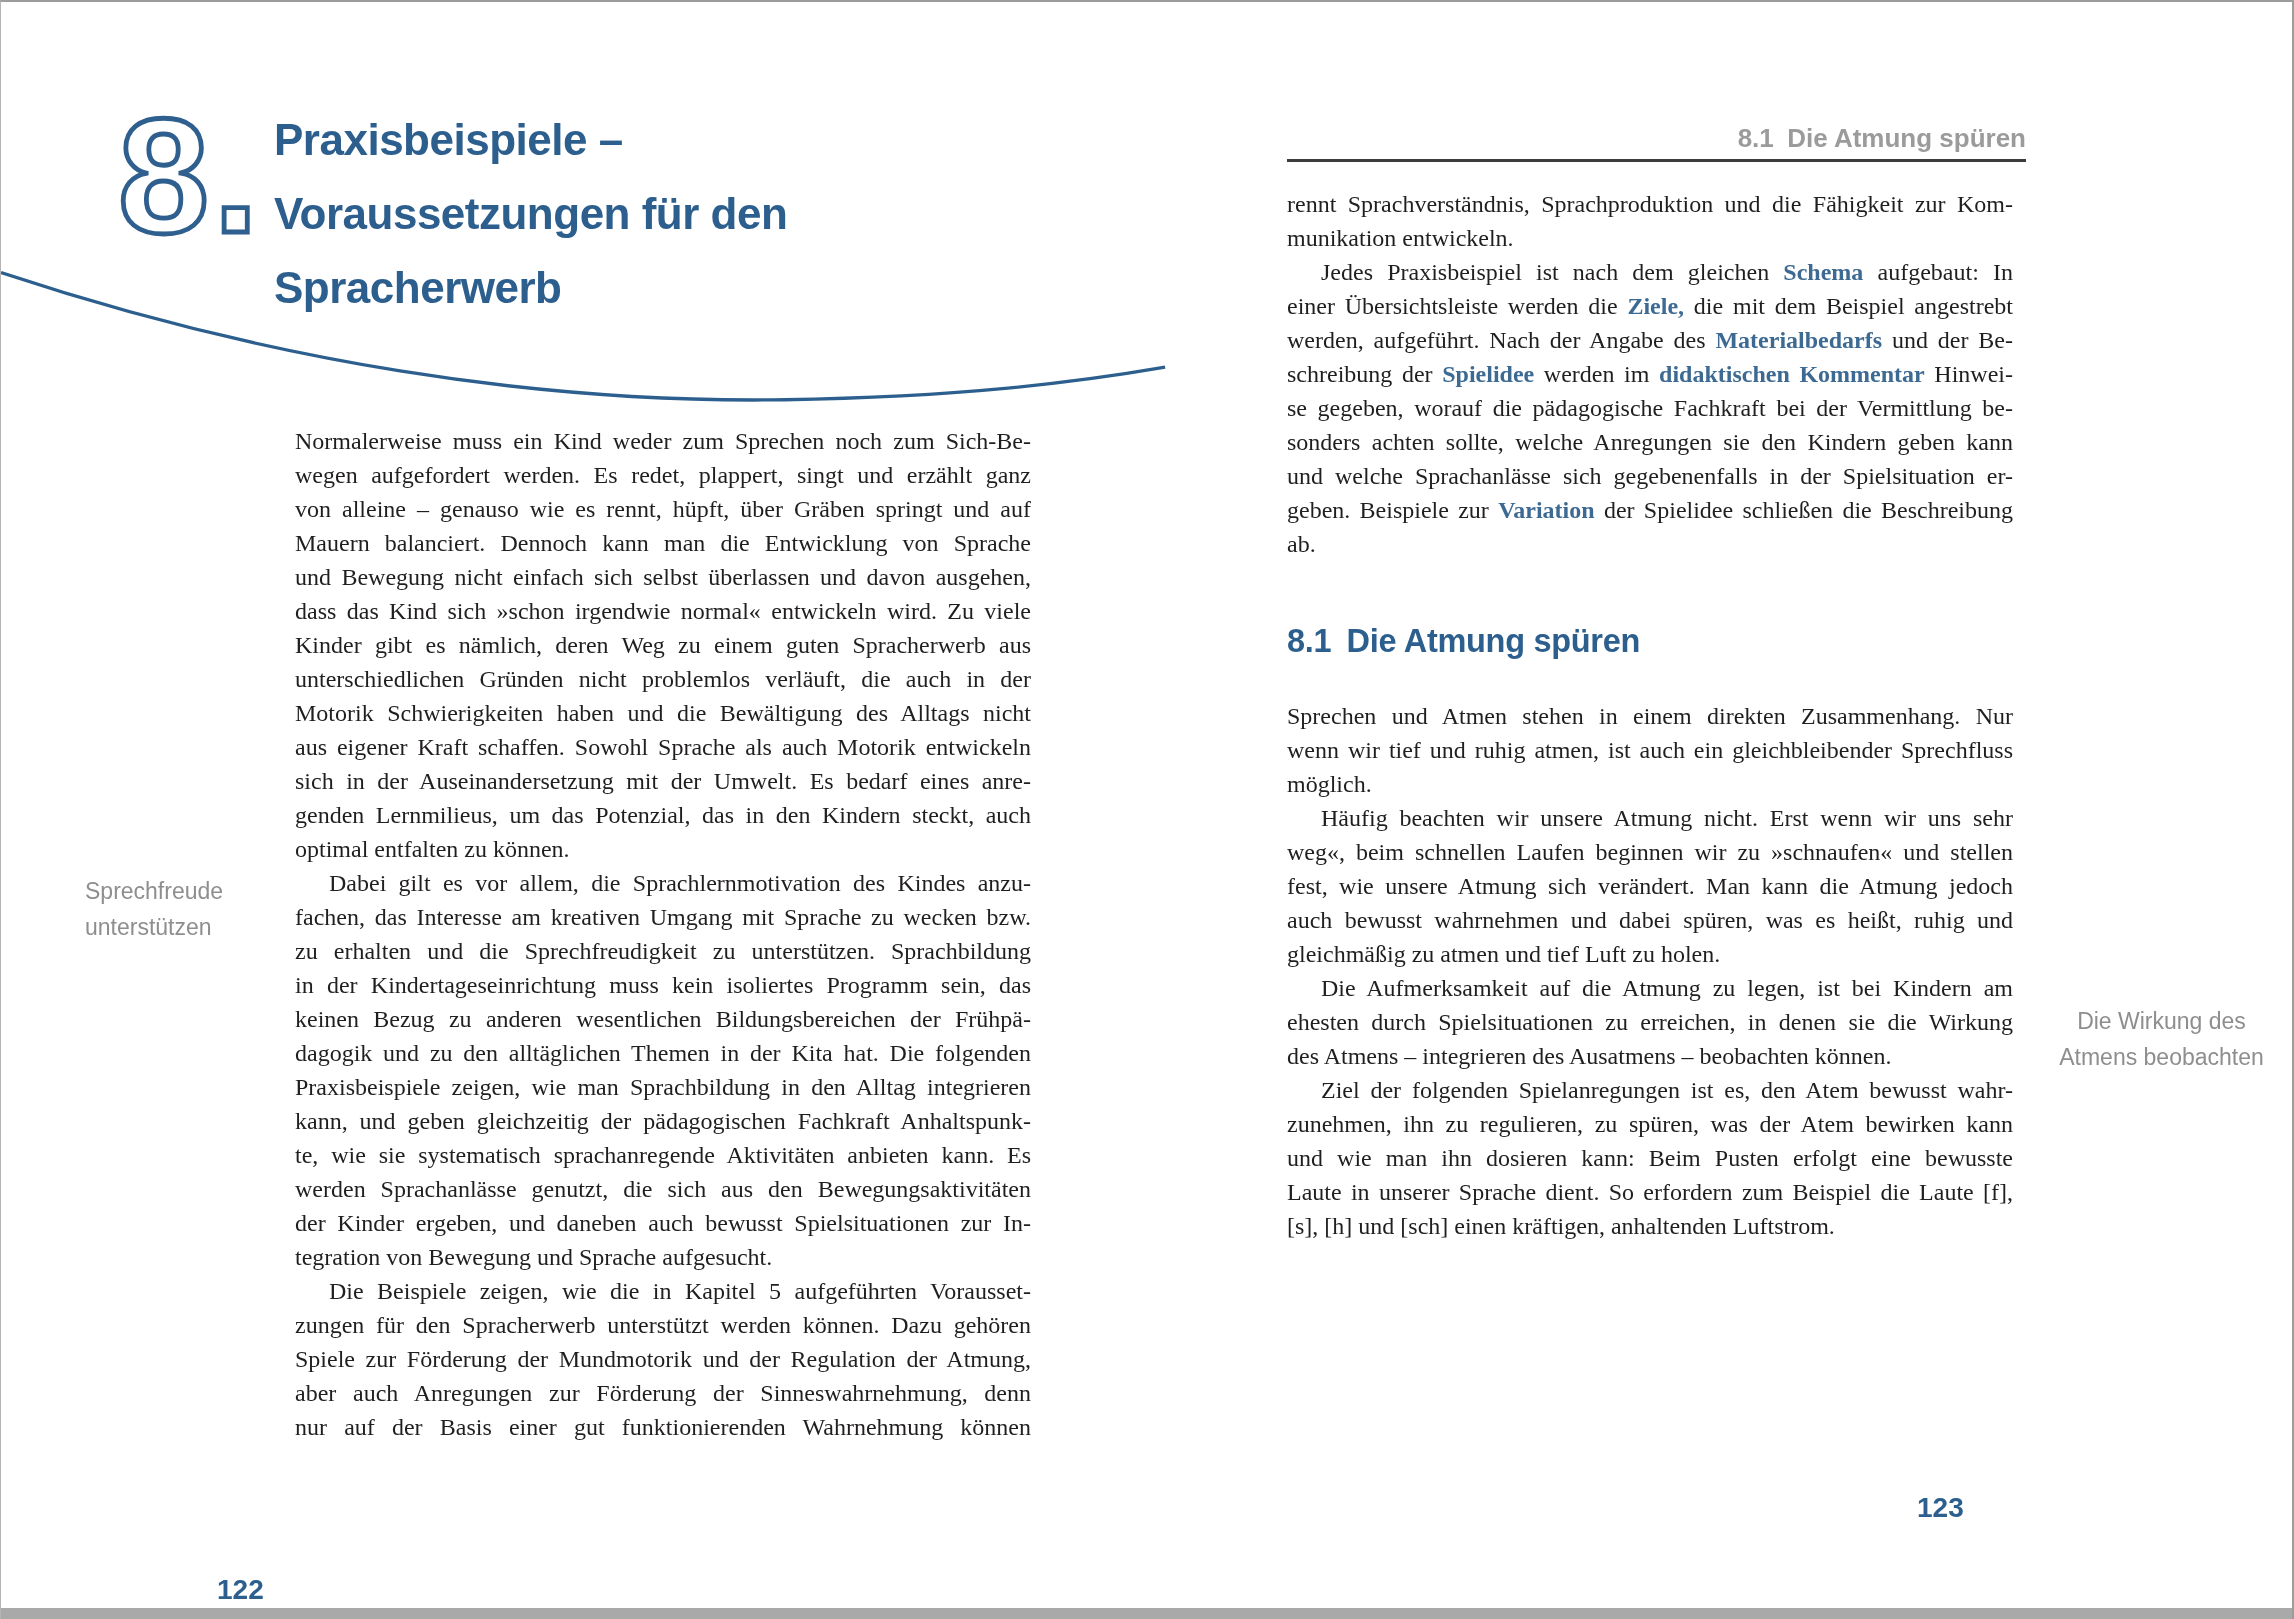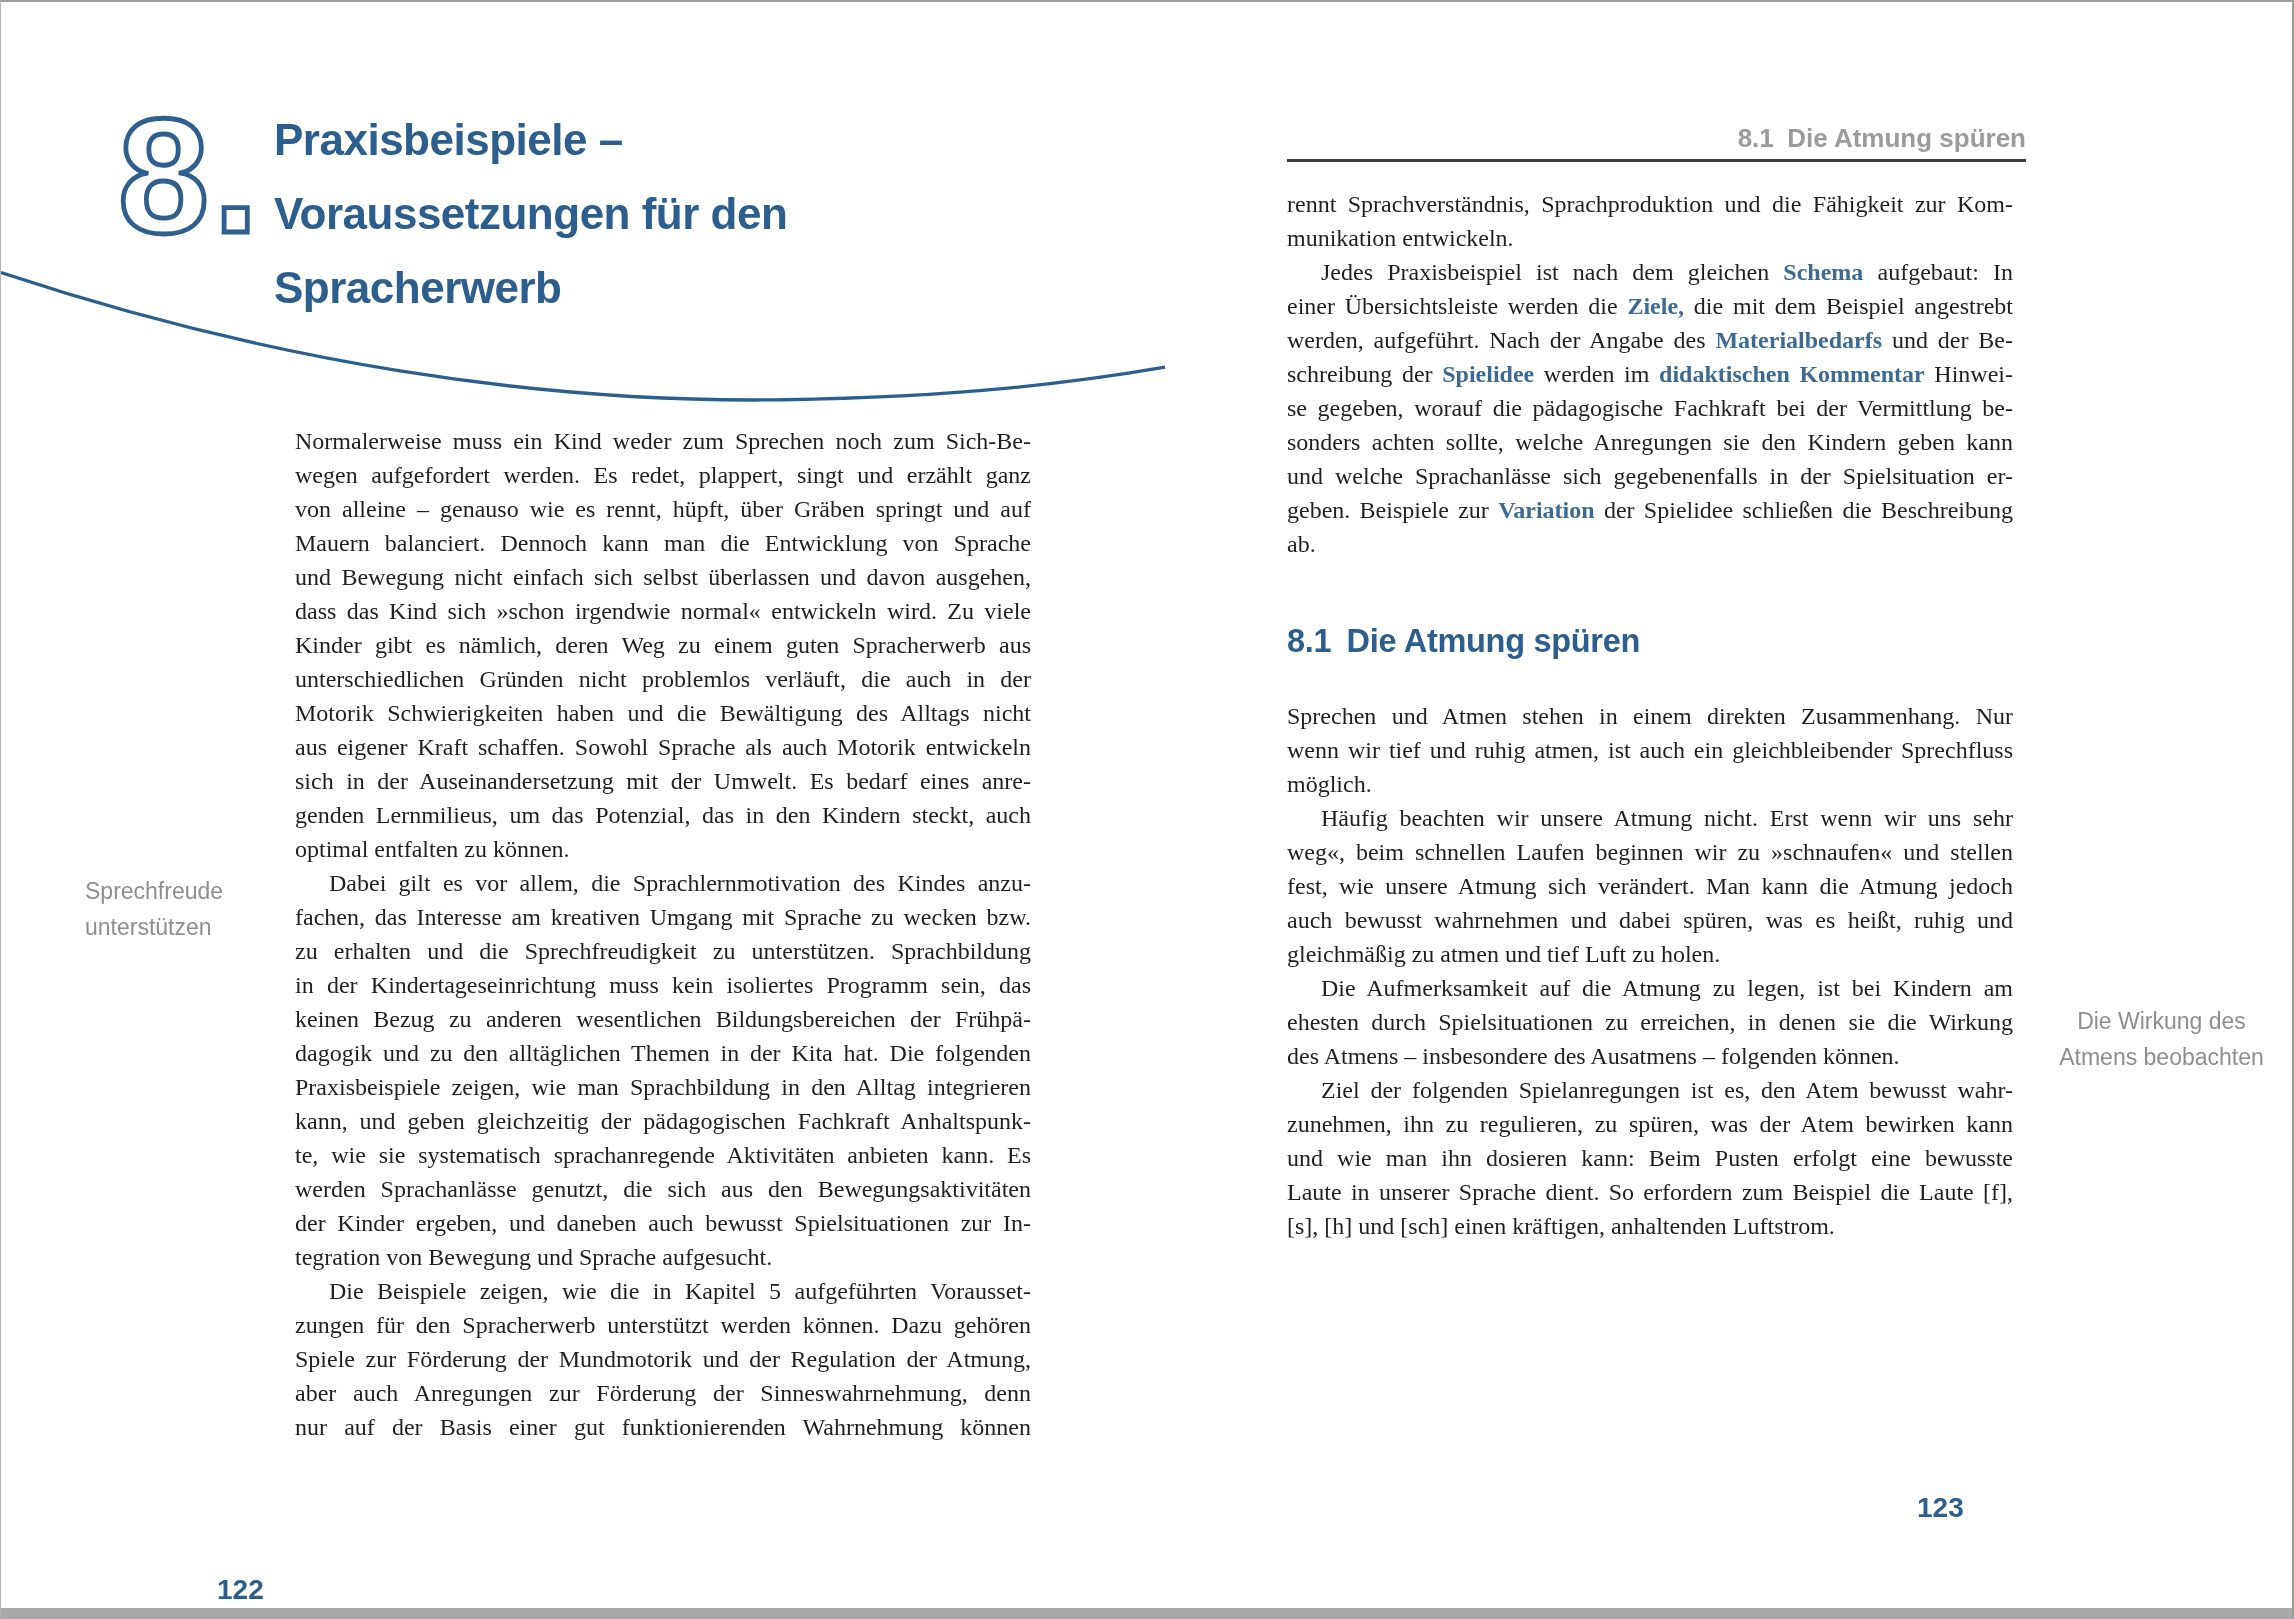--- a/index.html
+++ b/index.html
@@ -169,21 +169,21 @@
       <div class="para indent">
         <div class="ln">Häufig beachten wir unsere Atmung nicht. Erst wenn wir uns sehr</div>
         <div class="ln">weg«, beim schnellen Laufen beginnen wir zu »schnaufen« und stellen</div>
         <div class="ln">fest, wie unsere Atmung sich verändert. Man kann die Atmung jedoch</div>
         <div class="ln">auch bewusst wahrnehmen und dabei spüren, was es heißt, ruhig und</div>
         <div class="ln last">gleichmäßig zu atmen und tief Luft zu holen.</div>
       </div>
       <div class="para indent">
         <div class="ln">Die Aufmerksamkeit auf die Atmung zu legen, ist bei Kindern am</div>
         <div class="ln">ehesten durch Spielsituationen zu erreichen, in denen sie die Wirkung</div>
-        <div class="ln last">des Atmens – insbesondere des Ausatmens – folgenden können.</div>
+        <div class="ln last">des Atmens – integrieren des Ausatmens – beobachten können.</div>
       </div>
       <div class="para indent">
         <div class="ln">Ziel der folgenden Spielanregungen ist es, den Atem bewusst wahr-</div>
         <div class="ln">zunehmen, ihn zu regulieren, zu spüren, was der Atem bewirken kann</div>
         <div class="ln">und wie man ihn dosieren kann: Beim Pusten erfolgt eine bewusste</div>
         <div class="ln">Laute in unserer Sprache dient. So erfordern zum Beispiel die Laute [f],</div>
         <div class="ln last">[s], [h] und [sch] einen kräftigen, anhaltenden Luftstrom.</div>
       </div>
     </div>
 

